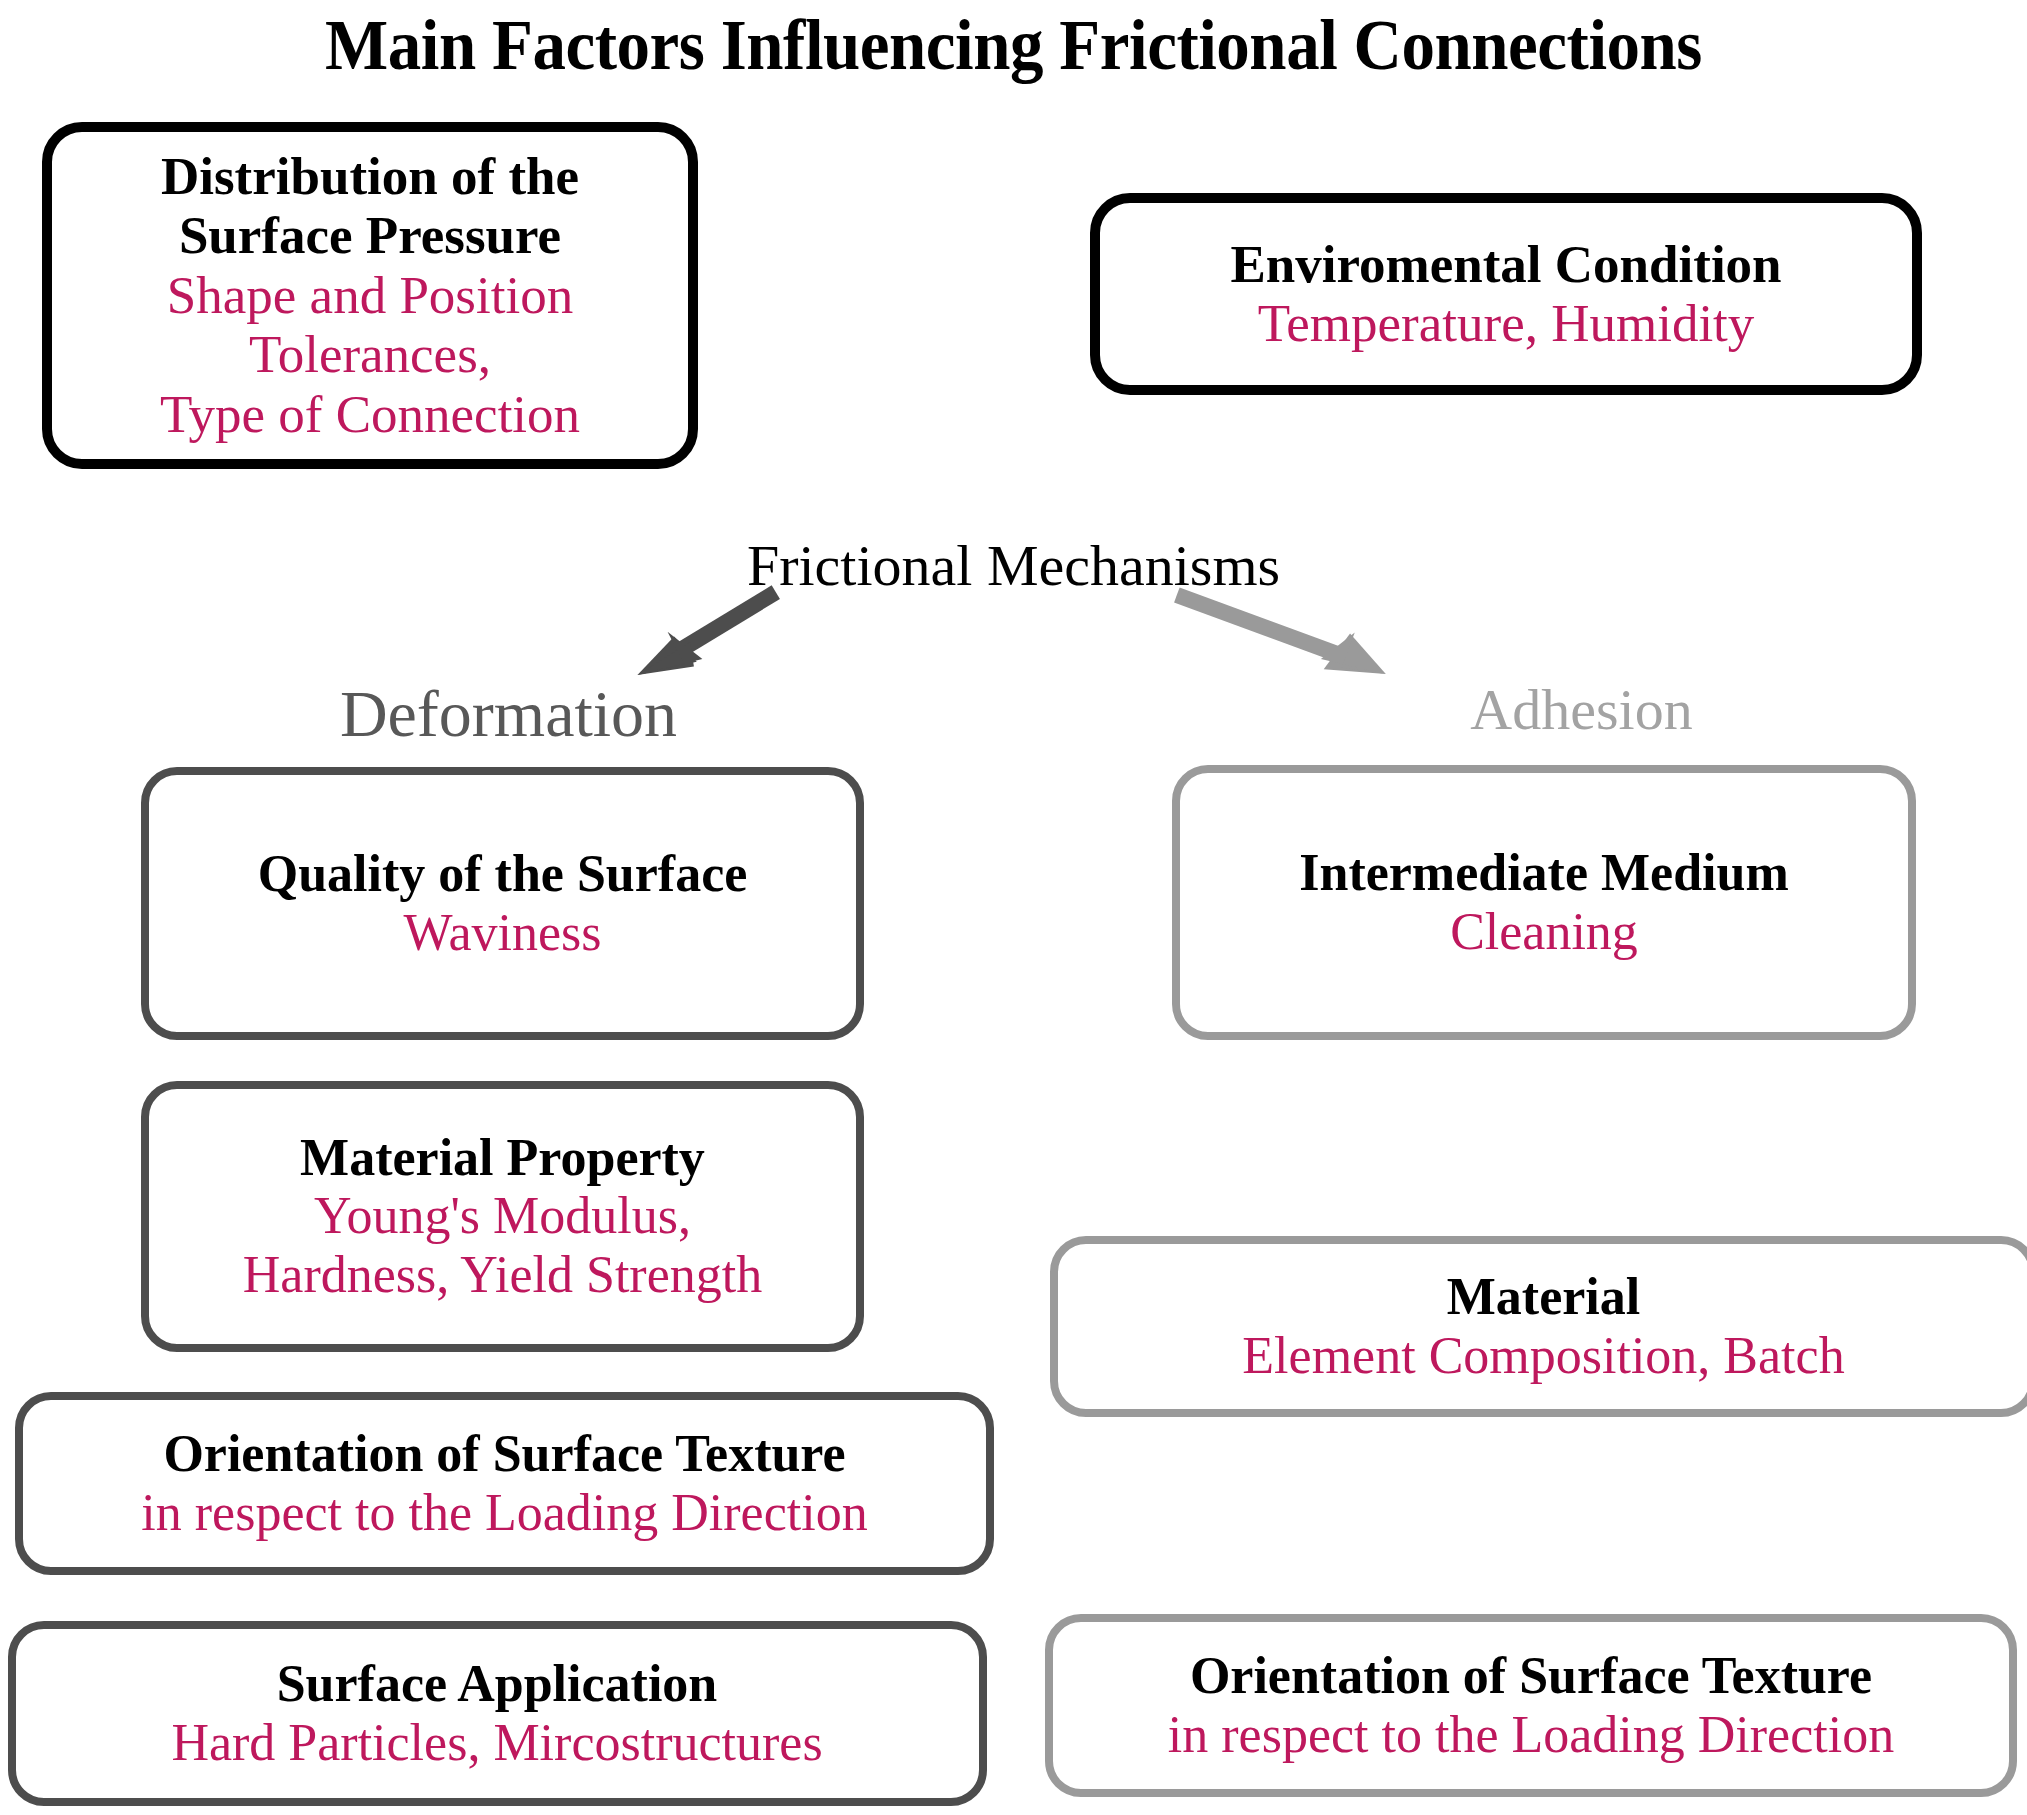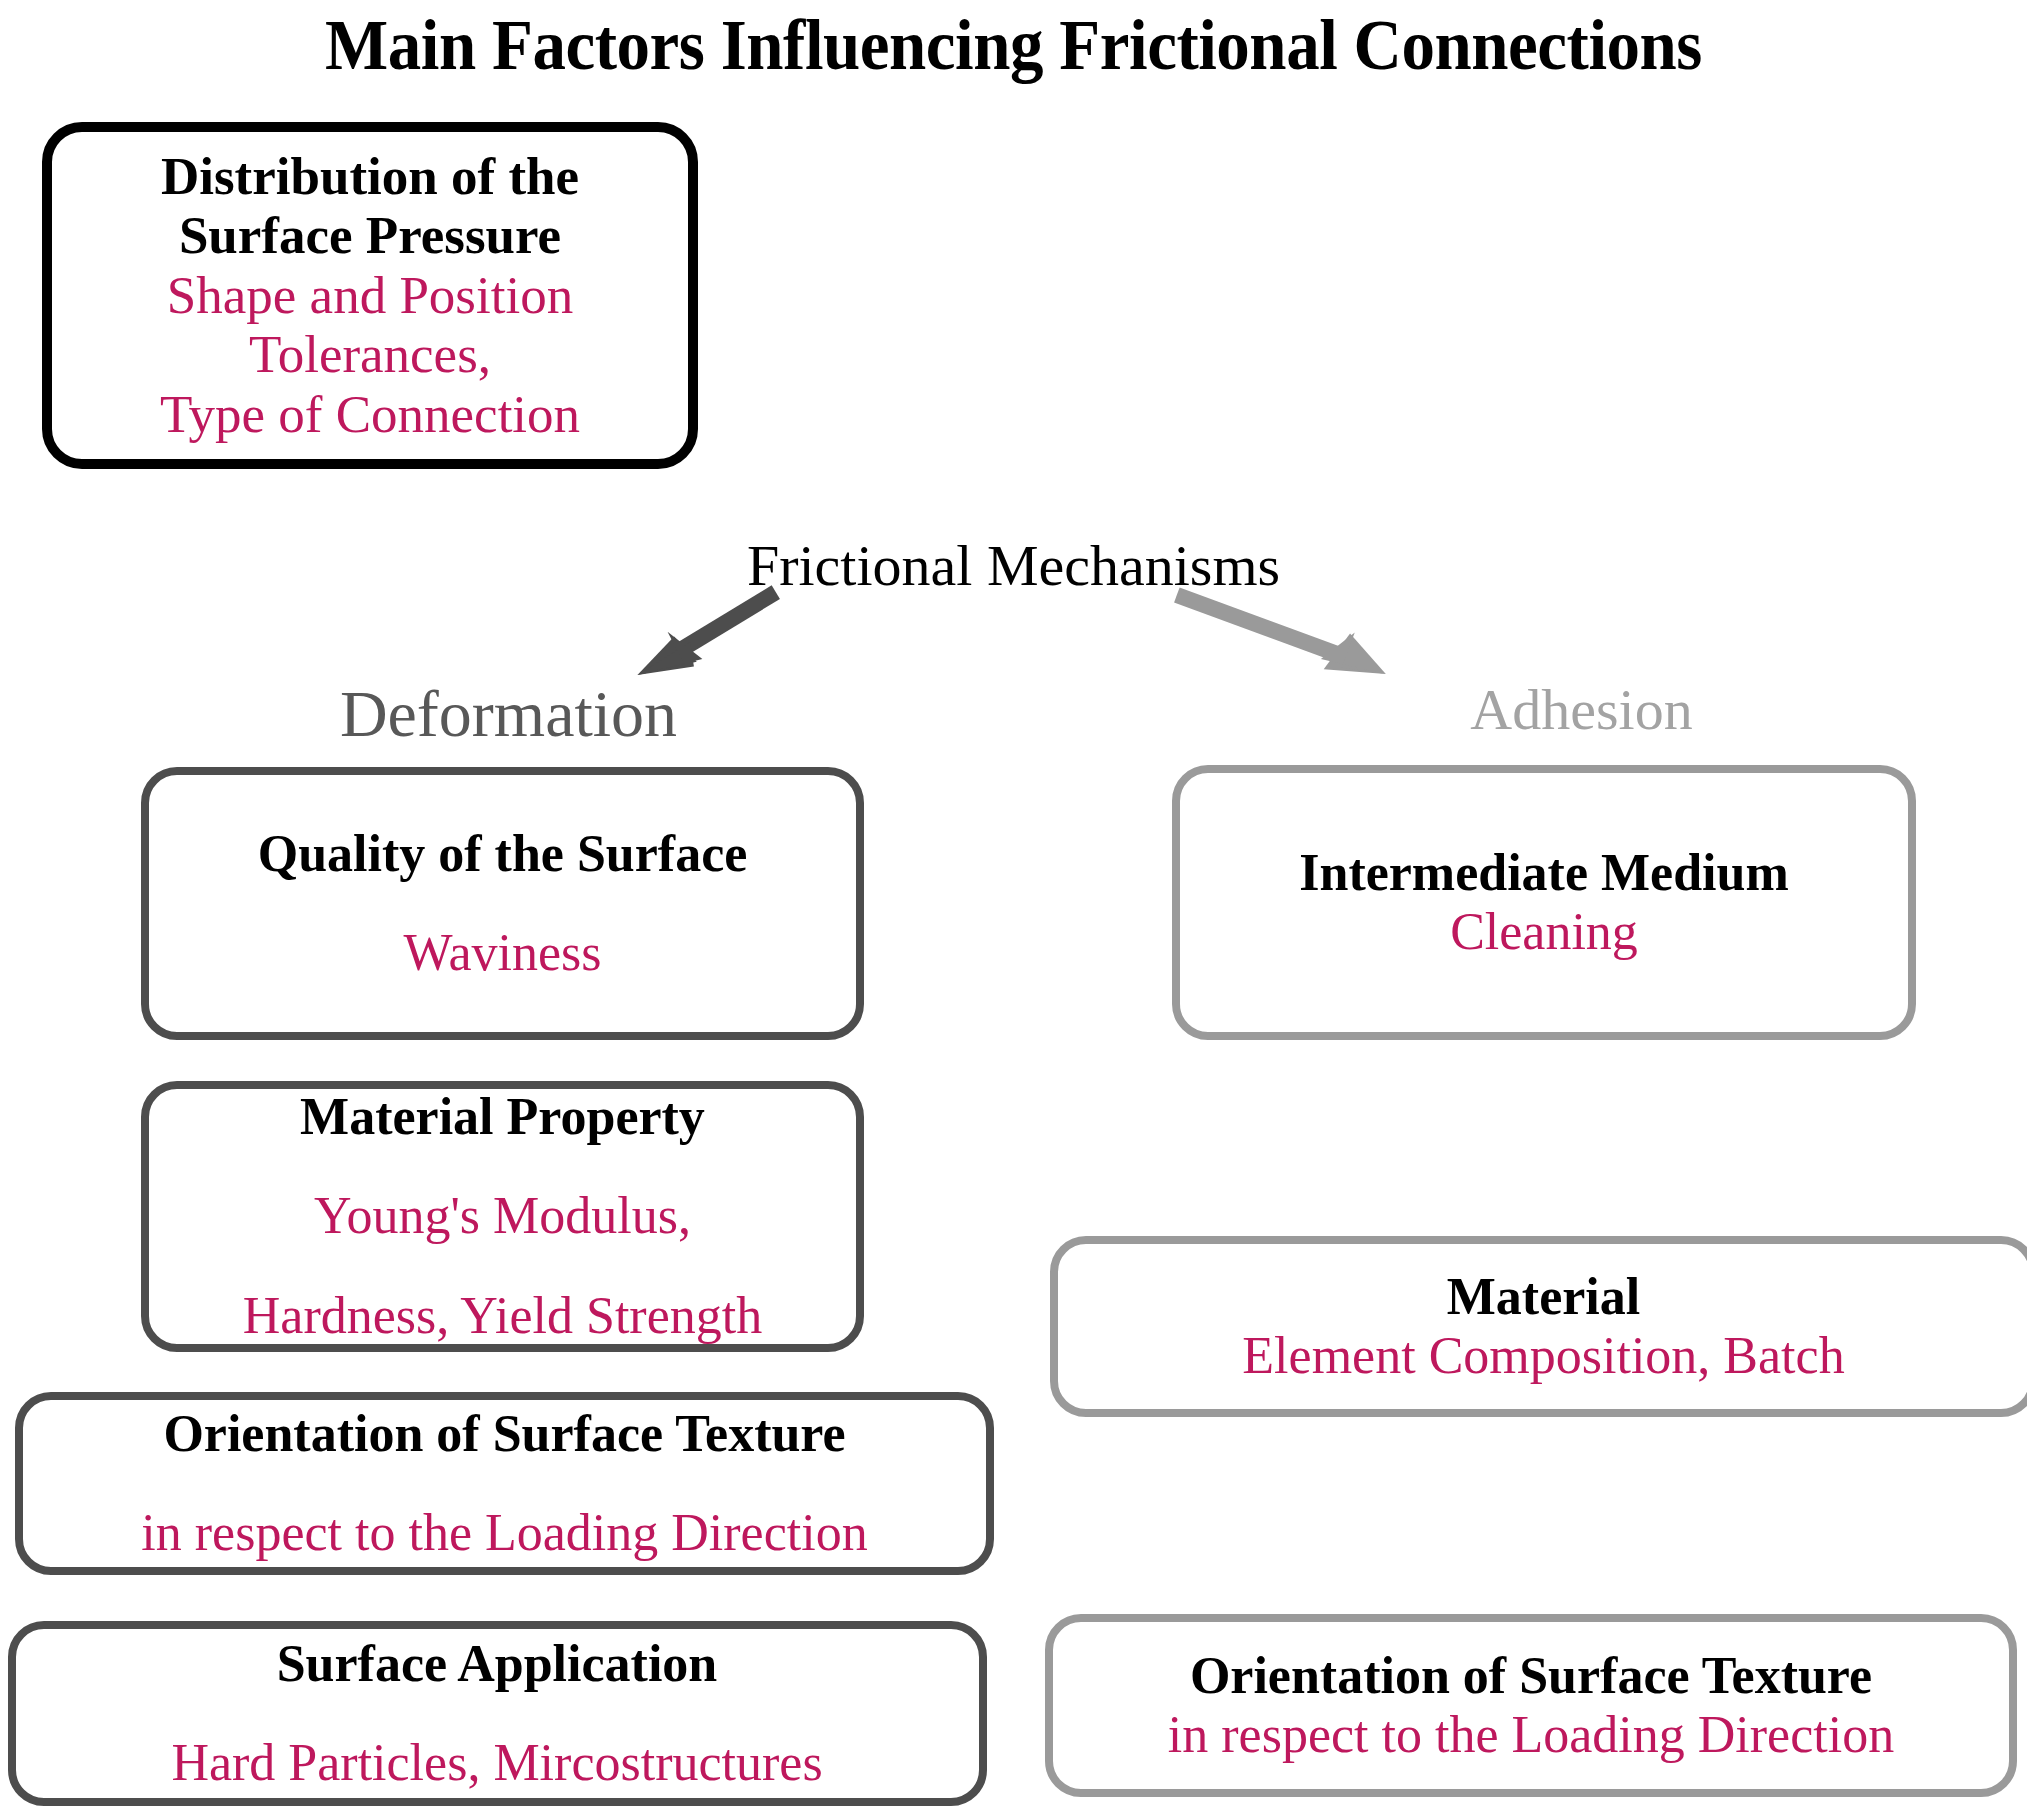--- a/index.html
+++ b/index.html
@@ -50,21 +50,21 @@
     display: block;
   }
   .box .sub {
     font-weight: normal;
     color: #be185d;
     display: block;
   }
 
   
   .b-black   { border-color: #000000; border-width: 10.4px; border-radius: 40px; }
-  .b-dark    { border-color: #4d4d4d; border-width: 8.5px;  border-radius: 36px; gap: 41px; }
+  .b-dark    { border-color: #4d4d4d; border-width: 8.5px;  border-radius: 36px; }
   .b-gray    { border-color: #9a9a9a; border-width: 8.5px;  border-radius: 36px; }
 
   
   #box-distribution {
     left: 42px; top: 122px; width: 656px; height: 347px;
     font-size: 53px;
     padding: 5.6px 17px;
   }
   #box-environment {
     left: 1090px; top: 193px; width: 832px; height: 202px;
@@ -142,20 +142,24 @@
 
   <div class="title">Main Factors Influencing Frictional Connections</div>
 
   <div class="box b-black" id="box-distribution">
     <span class="hl">Distribution of the</span>
     <span class="hl">Surface Pressure</span>
     <span class="sub">Shape and Position Tolerances,</span>
     <span class="sub">Type of Connection</span>
   </div>
 
+  <div class="box b-black" id="box-environment">
+    <span class="hl">Enviromental Condition</span>
+    <span class="sub">Temperature, Humidity</span>
+  </div>
 
   <div class="free-label" id="label-frictional-mechanisms">Frictional Mechanisms</div>
 
   <svg class="arrow-layer" viewBox="0 0 2153 1928" xmlns="http://www.w3.org/2000/svg">
 
     <g>
       <line x1="824" y1="629" x2="712" y2="697" stroke="#4d4d4d" stroke-width="17"></line>
       <polygon points="677,717 740,703 716,676" fill="#4d4d4d"></polygon>
       <polygon points="677,717 737,708 733,682" fill="#4d4d4d"></polygon>
       <polygon points="677,717 746,700 709,671 727,706" fill="#4d4d4d"></polygon>

